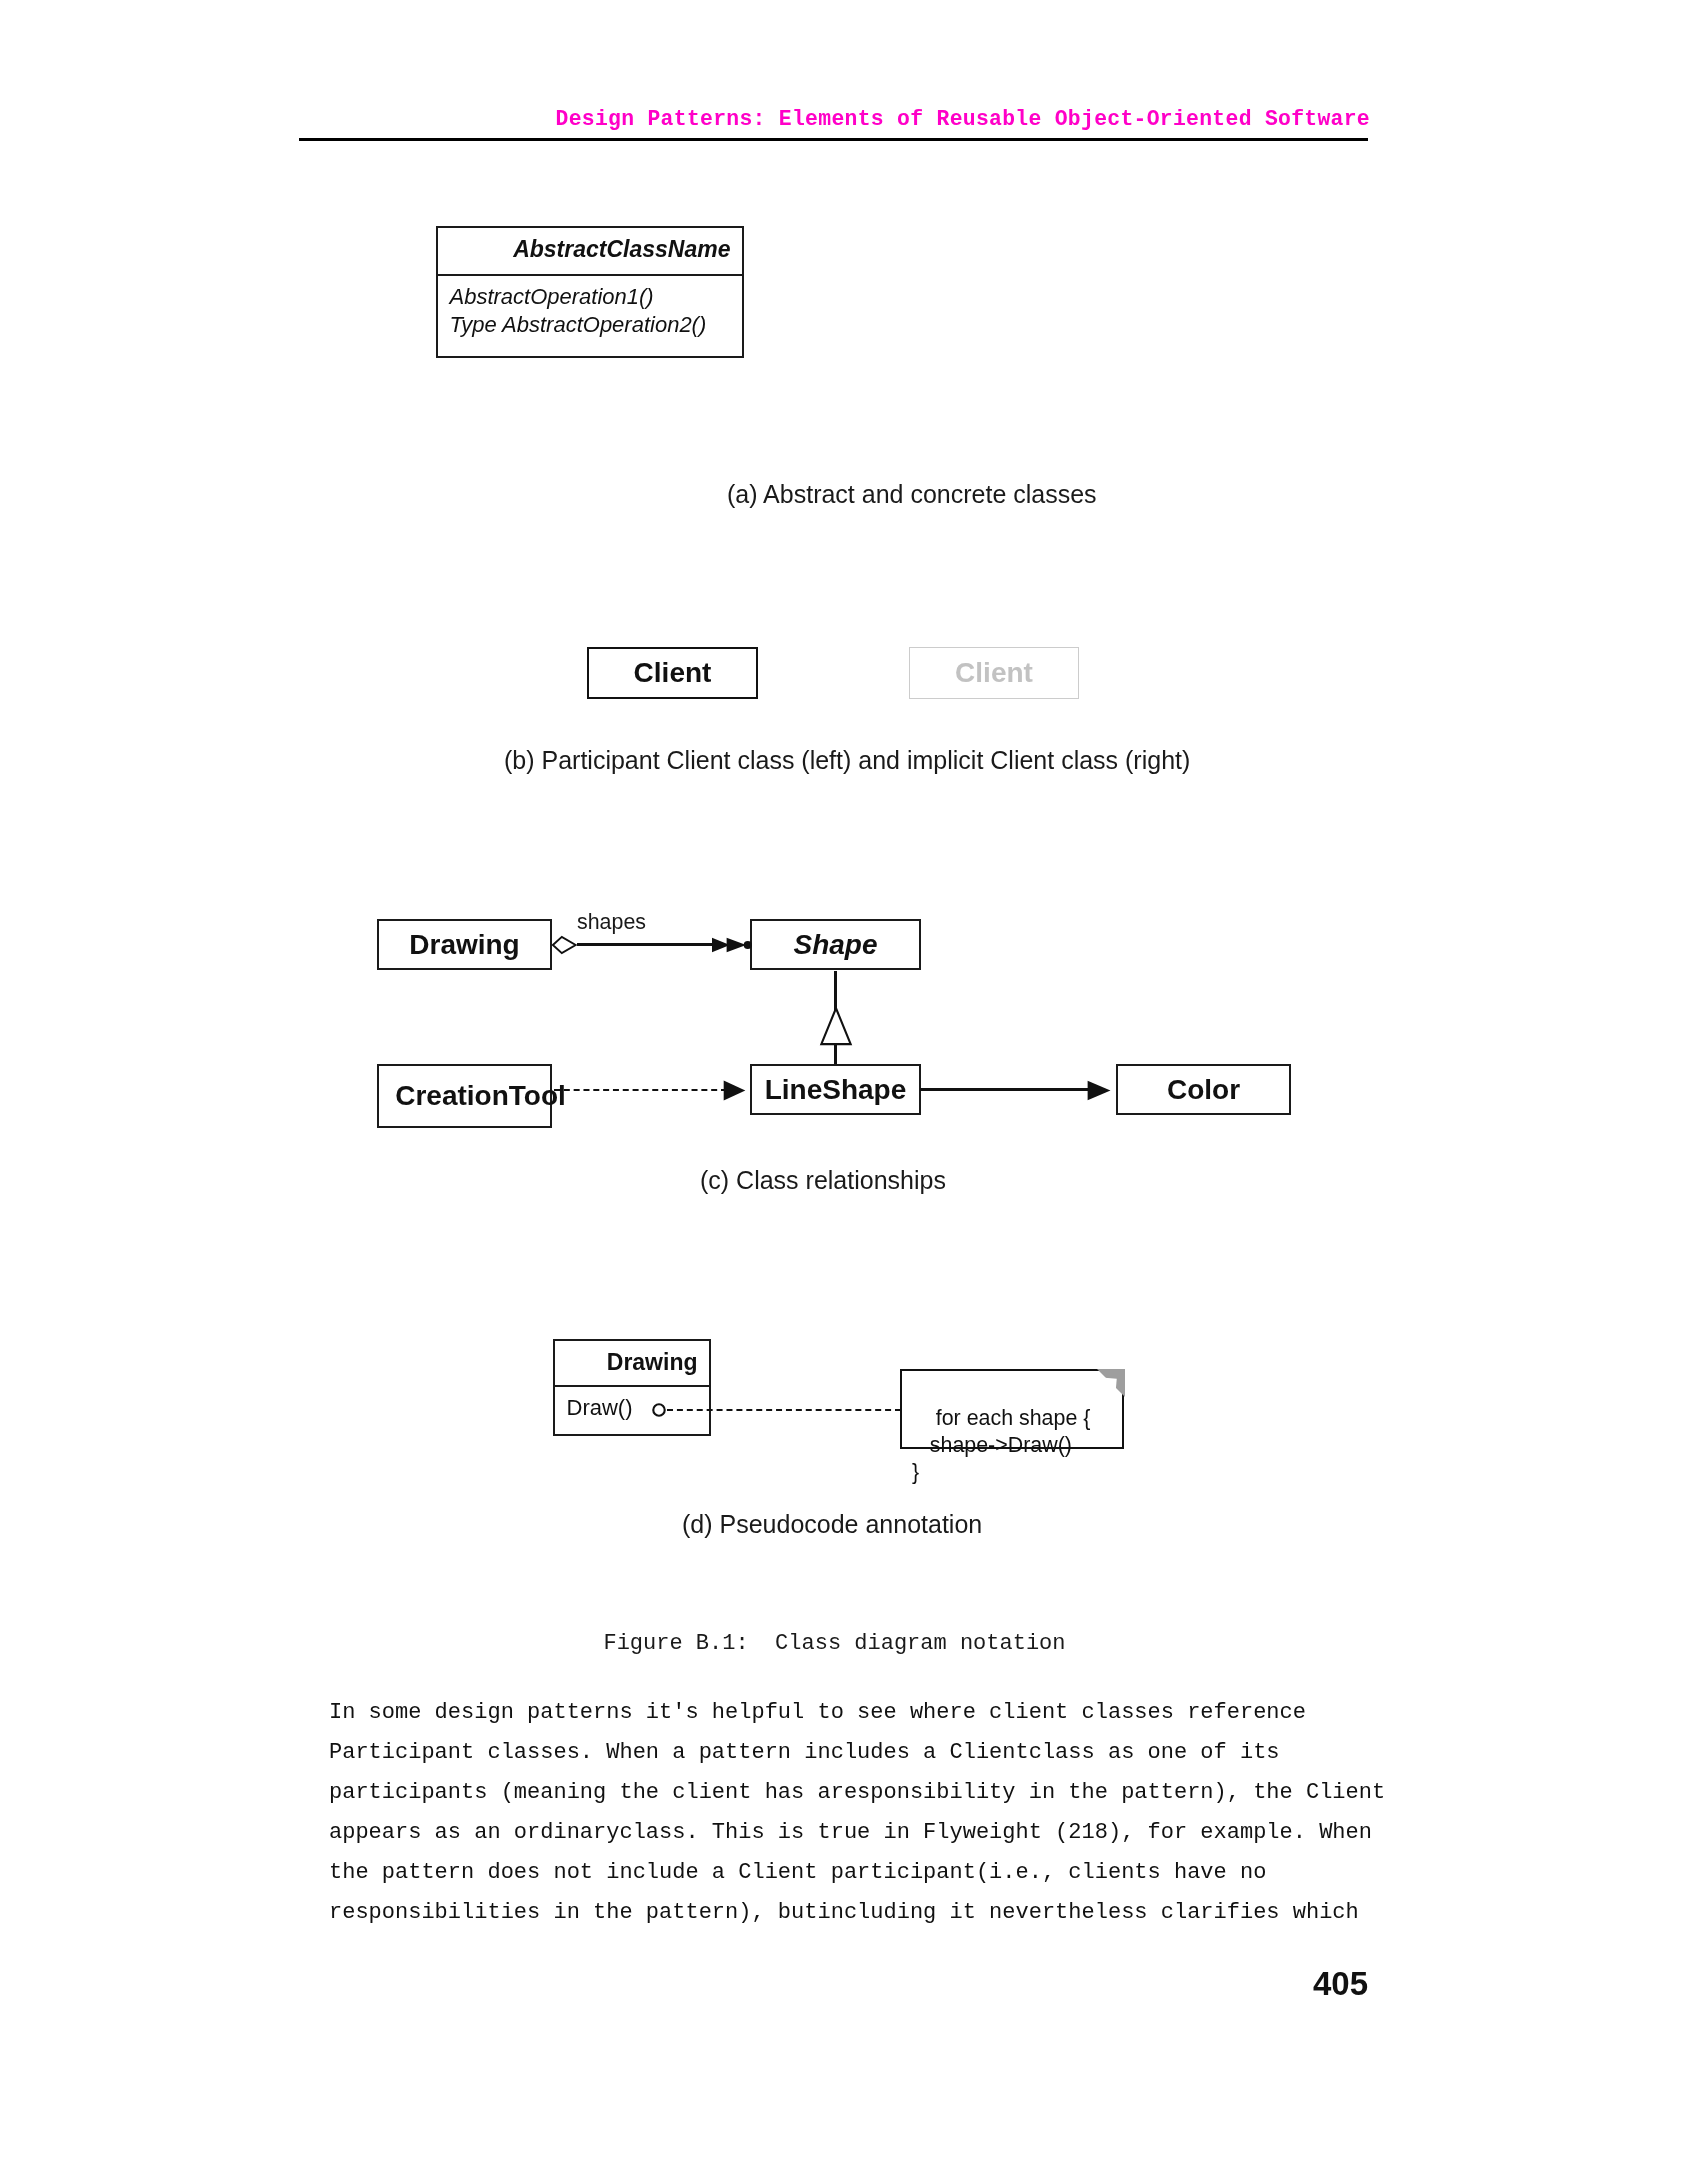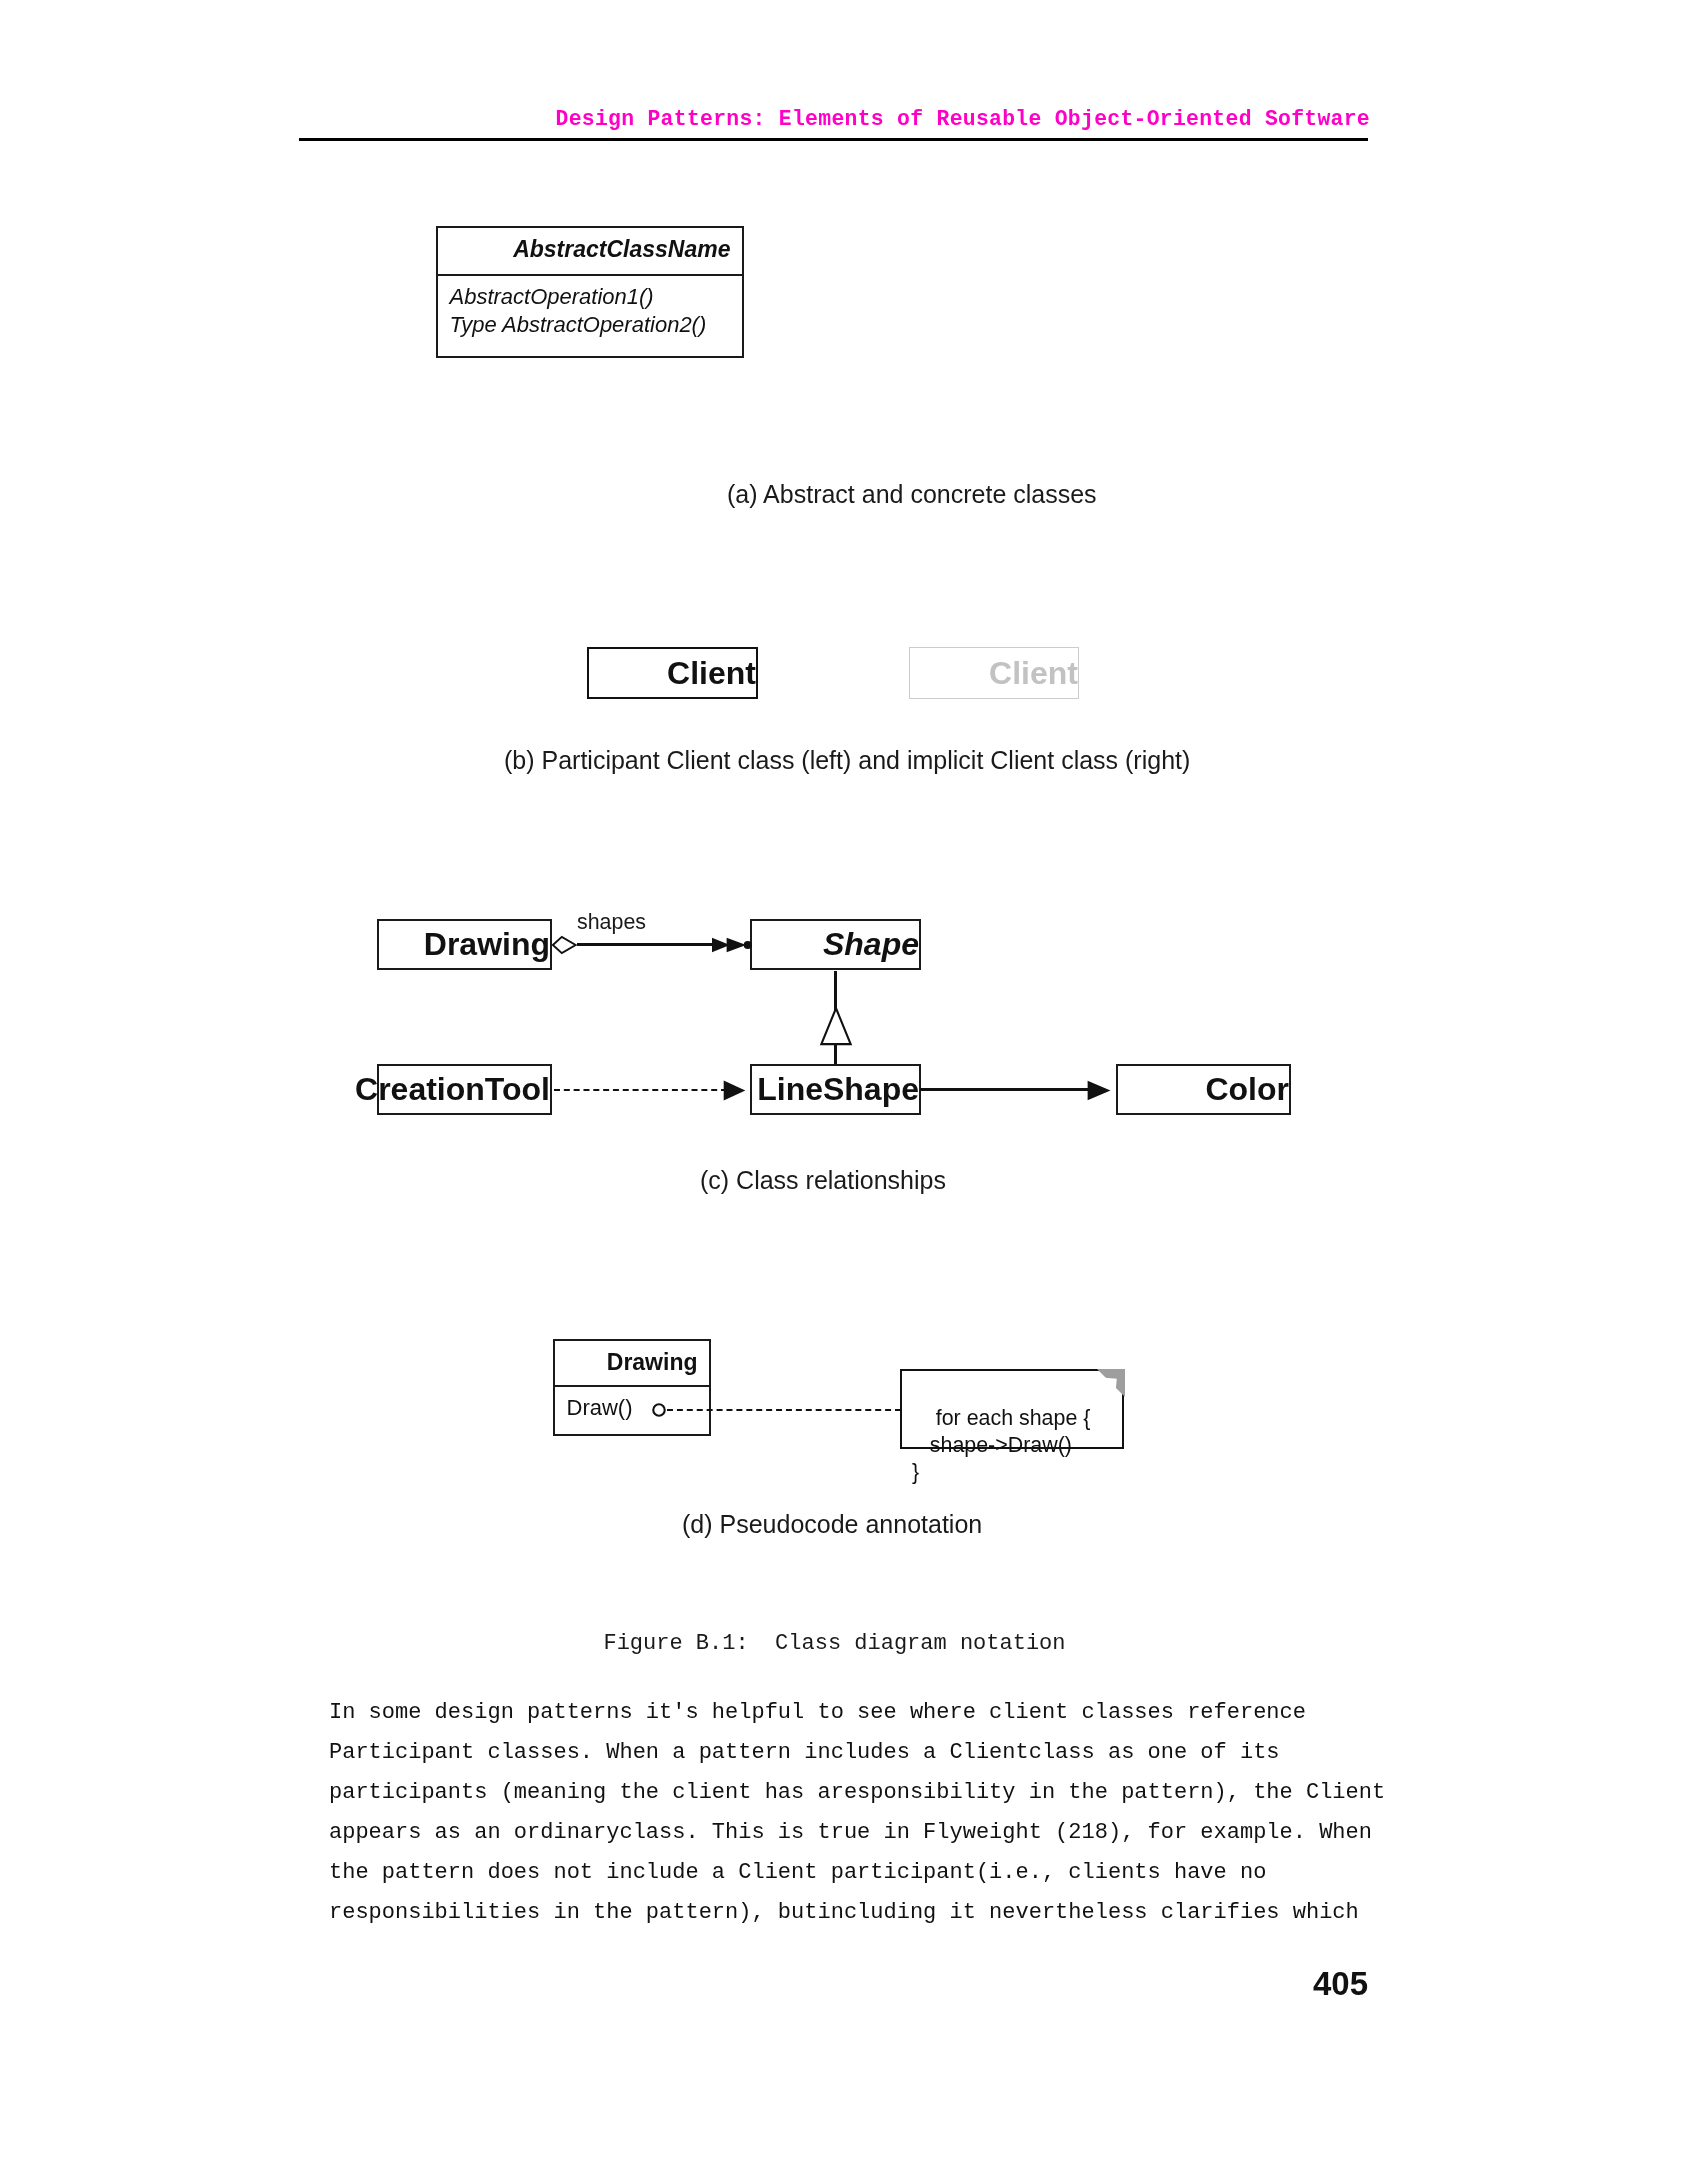--- a/index.html
+++ b/index.html
@@ -81,24 +81,24 @@
     color: #1a1a1a;
     white-space: nowrap;
   }
 
   
   .label-box {
     position: absolute;
     box-sizing: border-box;
     display: flex;
     align-items: center;
-    justify-content: flex-end;
+    justify-content: center;
     font-family: "Liberation Sans", sans-serif;
     font-weight: bold;
-    font-size: 32px;
+    font-size: 28px;
     background: #ffffff;
   }
   .label-box.solid {
     border: 2.5px solid #111111;
     color: #111111;
   }
   .label-box.faded {
     border: 1.6px solid #cccccc;
     color: #c2c2c2;
   }
@@ -235,21 +235,21 @@
     <circle cx="46" cy="16" r="5" fill="#111111"></circle>
   </svg>
   <div class="edge-label" style="left:577px; top:910px;">shapes</div>
 
   <div class="edge-line" style="left:834px; top:971px; width:2.5px; height:41px;"></div>
   <svg style="position:absolute; left:816px; top:1005px;" width="40" height="44" viewBox="0 0 48 54">
     <polygon points="24,4 42,48 6,48" fill="#ffffff" stroke="#111111" stroke-width="2.6"></polygon>
   </svg>
   <div class="edge-line" style="left:834px; top:1043px; width:2.5px; height:24px;"></div>
 
-  <div class="label-box thin" style="left:377px; top:1064px; width:175px; height:51px;padding-left:32px;">
+  <div class="label-box thin" style="left:377px; top:1064px; width:175px; height:64px;padding-left:32px;">
     <span>CreationTool</span>
   </div>
 
   <div class="label-box thin" style="left:750px; top:1064px; width:171px; height:51px;">
     <span>LineShape</span>
   </div>
 
   <div class="label-box thin" style="left:1116px; top:1064px; width:175px; height:51px;">
     <span>Color</span>
   </div>

